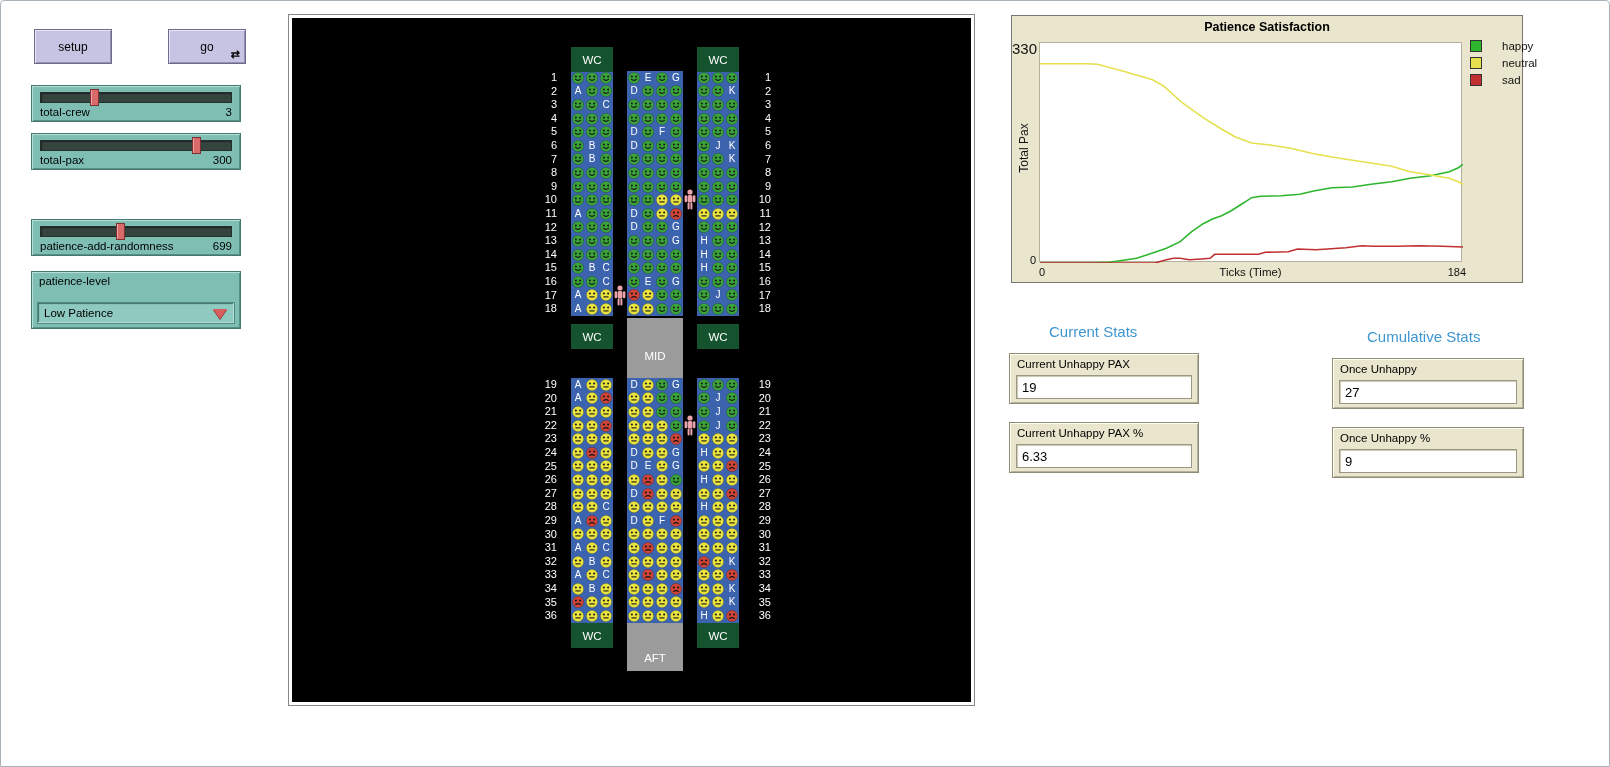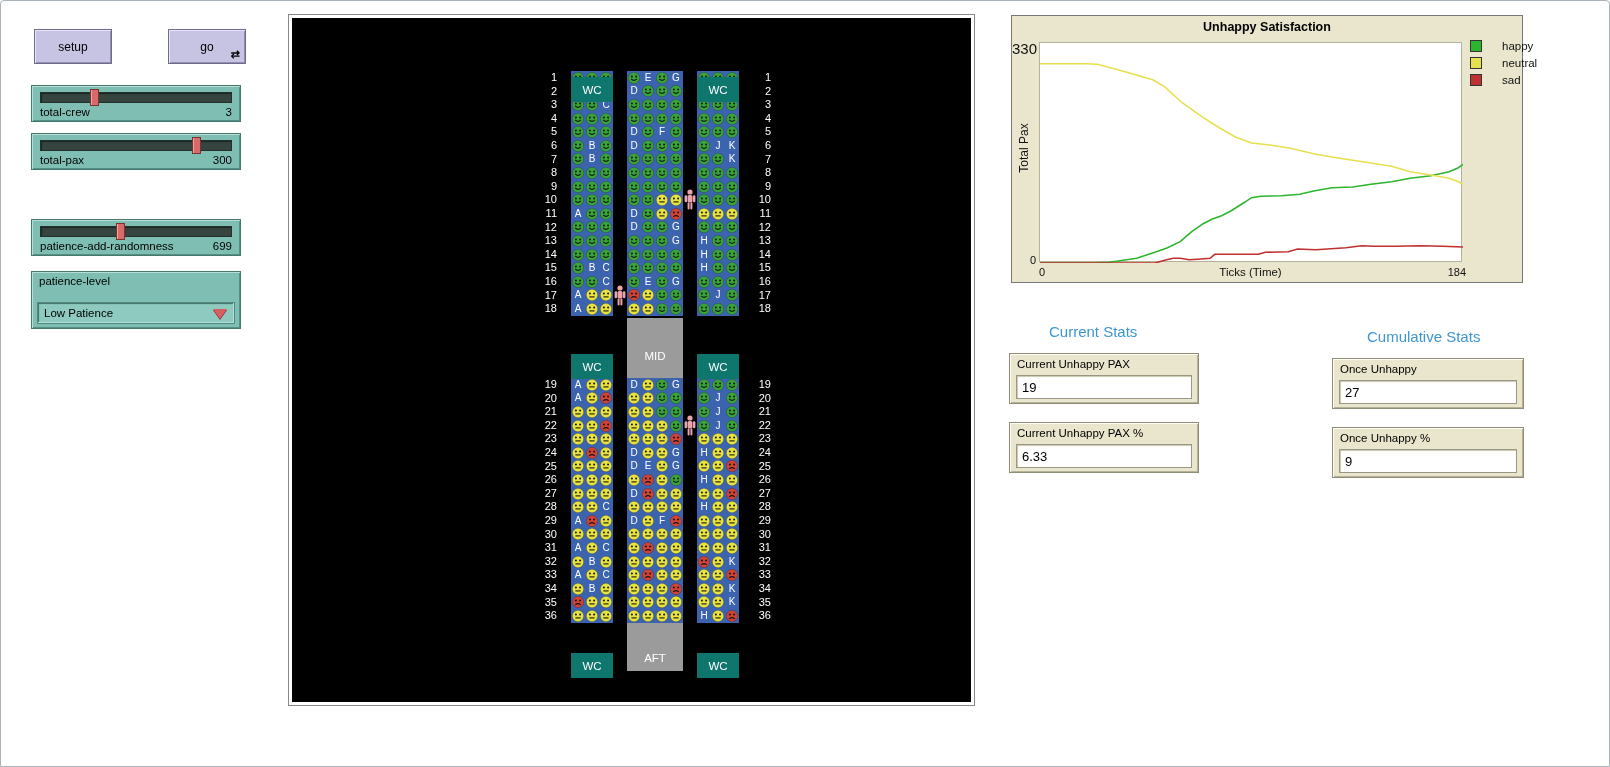--- a/index.html
+++ b/index.html
@@ -42,21 +42,21 @@
     filter: drop-shadow(0 1px 0 #7a2a2a); }
 
   
   #view { position:absolute; left:287px; top:13px; border:1px solid #888; background:#fff; padding:3px; }
   #world { position:relative; width:679px; height:684px; background:#000; overflow:hidden; }
   .rownum { position:absolute; width:22px; text-align:right; color:#fff; font-size:11px; line-height:13.6px; }
   .seat { position:absolute; width:14px; height:13.6px; background:#3c63ae;
     display:flex; align-items:center; justify-content:center; }
   .seat span { color:#fff; font-size:10px; line-height:10px; }
   .block-label { position:absolute; color:#fff; font-size:11.5px; display:flex; align-items:center; justify-content:center; }
-  .wc { background:#0f766e;margin-top:30px; }
+  .wc { background:#14532d; }
   .bay { background:#9b9b9b; }
   .bay-text { position:absolute; color:#fff; font-size:11.5px; width:56px; text-align:center; }
   .crew { position:absolute; width:12px; height:21px; }
 
   
   #plot { position:absolute; left:1010px; top:14px; width:512px; height:268px;
     background:#e9e6cd; border:1px solid #777; }
   #plot .title { position:absolute; left:0; right:0; top:4px; text-align:center;
     font-size:12.5px; font-weight:bold; color:#000; }
   #plot-area { position:absolute; left:27px; top:26px; width:423px; height:220px;
@@ -2823,21 +2823,21 @@
               <rect x="0.6" y="6.2" width="2.6" height="7" rx="1.2"></rect>
               <rect x="8.8" y="6.2" width="2.6" height="7" rx="1.2"></rect>
               <rect x="3.6" y="13.5" width="2" height="7" rx="1"></rect>
               <rect x="6.4" y="13.5" width="2" height="7" rx="1"></rect>
             </g>
           </svg></div>
       </div>
   </div>
 
   <div id="plot">
-    <div class="title">Unhappy Satisfaction</div>
+    <div class="title">Patience Satisfaction</div>
     <div class="ylab-max">330</div>
     <div class="ylab-min">0</div>
     <div class="yaxis-name">Total Pax</div>
     <div id="plot-area">
       <svg id="plot-svg" width="423" height="220" viewBox="0 0 423 220">
           <polyline points="0.0,220.0 50.6,220.0 69.0,219.3 78.2,218.0 96.6,215.3 112.6,210.0 126.4,205.3 140.2,198.7 151.7,188.7 163.2,180.7 172.4,176.0 181.6,172.7 190.8,168.0 204.6,159.3 211.5,154.7 220.7,153.3 241.4,152.7 259.8,151.3 273.6,148.0 292.0,144.7 312.7,144.0 331.0,141.3 351.7,138.7 370.1,135.3 390.8,132.7 409.2,128.7 418.4,124.7 423.0,121.3" fill="none" stroke="#2db52d" stroke-width="1.6"></polyline>
           <polyline points="0.0,20.7 46.0,20.7 57.5,21.3 85.1,28.7 112.6,36.7 124.1,43.3 142.5,60.0 163.2,74.7 179.3,84.7 195.4,94.0 211.5,100.0 229.9,102.0 250.6,105.3 273.6,110.7 292.0,114.0 312.7,117.3 331.0,120.0 351.7,123.3 370.1,128.7 390.8,132.0 409.2,135.3 418.4,138.7 423.0,141.3" fill="none" stroke="#e6e04e" stroke-width="1.6"></polyline>
           <polyline points="0.0,220.0 114.9,220.0 126.4,216.7 133.3,215.3 140.2,215.3 149.4,216.7 160.9,216.0 170.1,215.3 174.7,211.3 218.4,211.3 225.3,209.3 248.3,208.7 257.5,206.0 275.9,206.7 287.4,206.0 305.8,204.7 321.8,202.7 333.3,203.3 356.3,203.3 379.3,202.7 402.3,203.3 423.0,204.0" fill="none" stroke="#c03030" stroke-width="1.6"></polyline>
         </svg>
     </div>

